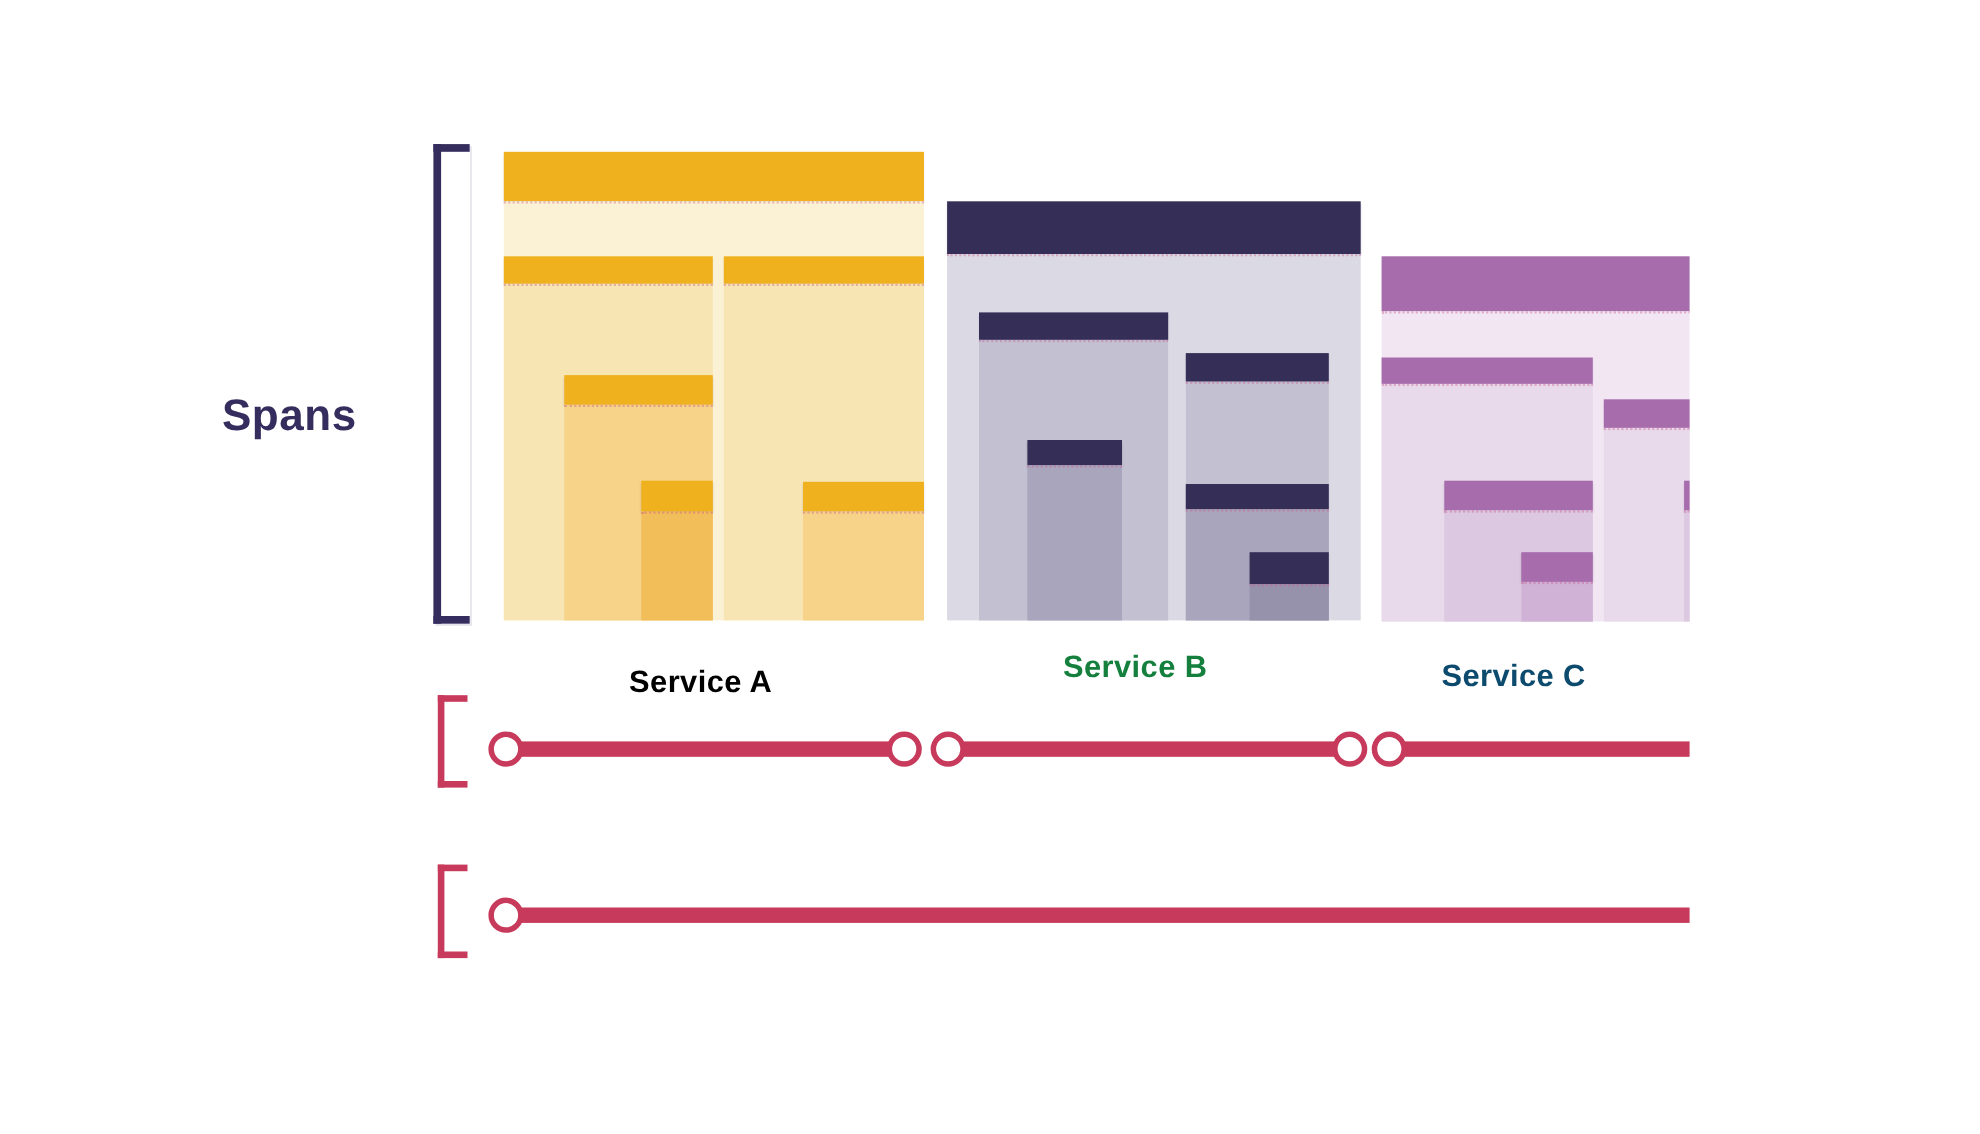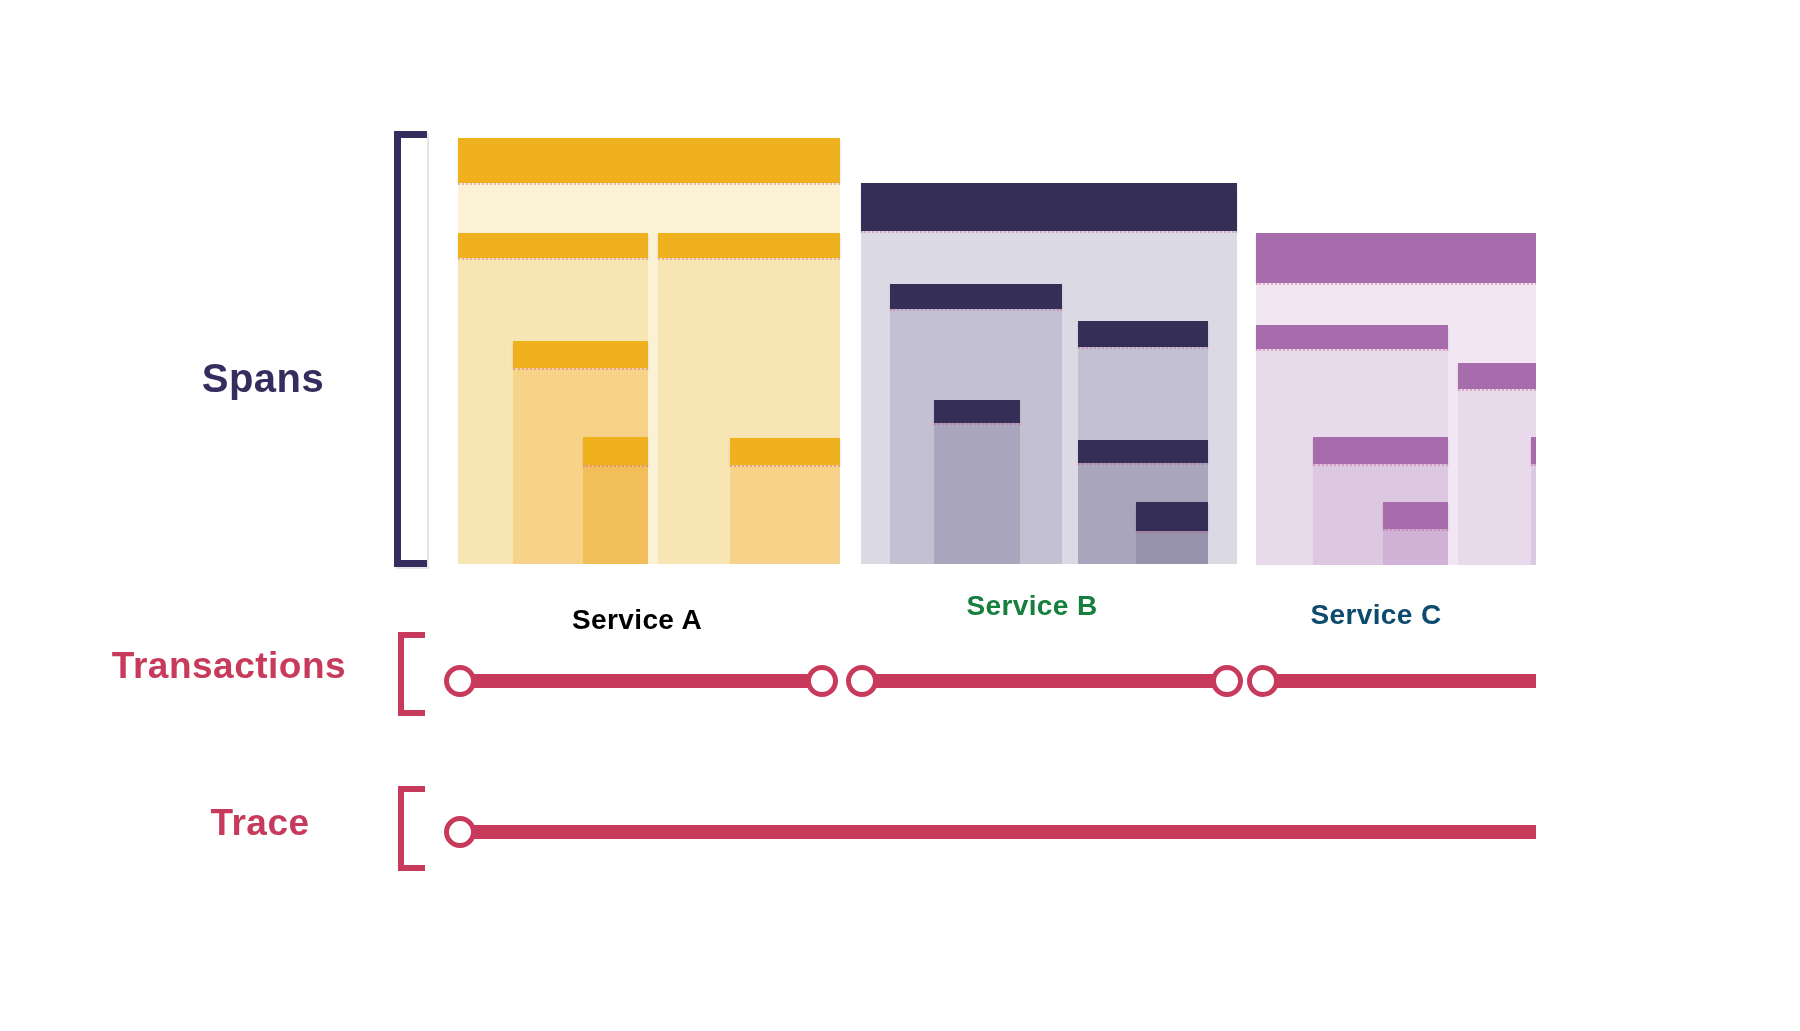--- a/index.html
+++ b/index.html
@@ -66,23 +66,21 @@
     border: 5px solid #C83A5B;
   }
 </style>
 </head>
 <body>
 
 <div id="stage" style="background: rgb(255, 255, 255);">
 
   <div class="side-label lbl-spans" style="color: rgb(53, 45, 93);">Spans</div>
 
-  <div class="side-label lbl-transactions" style="color: rgb(200, 58, 91);">Transactions</div>
 
-  <div class="side-label lbl-trace" style="color: rgb(200, 58, 91);">Trace</div>
 
   <div class="bracket bracket-spans" style="border-color: rgb(53, 45, 93);"></div>
 
   <div class="bracket bracket-transactions" style="border-color: rgb(200, 58, 91);"></div>
 
   <div class="bracket bracket-trace" style="border-color: rgb(200, 58, 91);"></div>
 
   <div id="services">
       <div class="span-hdr" style="left: 458px; top: 138px; width: 382px; height: 45px; background: rgb(239, 178, 30);"></div>
       <div class="span-body" style="left: 458px; top: 183px; width: 382px; height: 381px; background: rgb(251, 242, 214);"></div>

